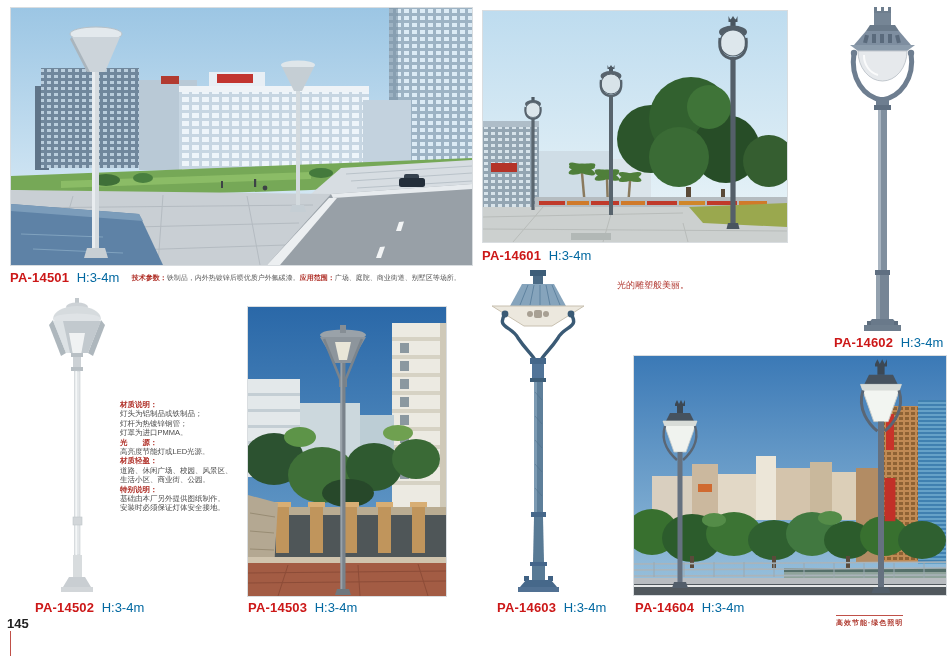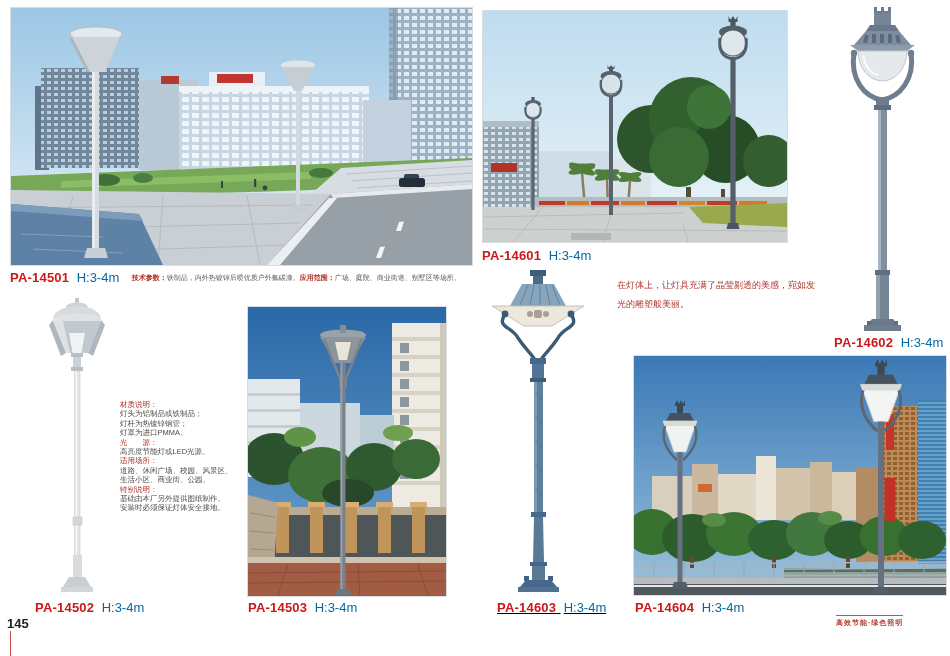--- a/index.html
+++ b/index.html
@@ -9,21 +9,21 @@
   .photo svg{display:block;}
   .render{position:absolute;}
   .render svg{display:block;}
   .caption{position:absolute;white-space:nowrap;}
   .caption .code{font-size:13px;font-weight:bold;color:#cc1818;letter-spacing:.2px;}
   .caption .hval{font-size:13px;color:#0369a1;margin-left:3px;}
   .caption .desc{font-size:7px;color:#555;margin-left:8px;vertical-align:2px;}
   .caption .dlabel{color:#b03028;font-weight:bold;}
   .caption .dtext{color:#5a5a5a;}
   .spec{position:absolute;width:132px;font-size:7.5px;line-height:9.4px;}
-  .spec .st{color:#b03028;font-weight:normal;}
+  .spec .st{color:#b03028;font-weight:bold;}
   .spec .sl{color:#4a4a4a;}
   .feature{position:absolute;width:228px;font-size:9px;line-height:18.5px;color:#b23a32;}
   .footer{position:absolute;display:flex;align-items:flex-start;flex-direction:column;}
   .footer .pagenum{font-size:13px;font-weight:bold;color:#222;line-height:14px;}
   .footer .vline{display:inline-block;width:1px;height:32px;background:#c05048;margin:0 3px;}
   .footer .slogan{font-size:7px;font-weight:bold;color:#b03a30;border-top:1px solid #c05048;padding-top:3px;letter-spacing:1px;line-height:8px;}
 </style>
 </head>
 <body>
 
@@ -322,21 +322,21 @@
     <span class="hval">H:3-4m</span>
   </div>
 
   <div class="spec" style="left:120px;top:400px;">
     <div class="st">材质说明：</div>
     <div class="sl">灯头为铝制品或铁制品；</div>
     <div class="sl">灯杆为热镀锌钢管；</div>
     <div class="sl">灯罩为进口PMMA。</div>
     <div class="st">光　　源：</div>
     <div class="sl">高亮度节能灯或LED光源。</div>
-    <div class="st">适用场所：</div>
+    <div class="st">材质轻盈：</div>
     <div class="sl">道路、休闲广场、校园、风景区、</div>
     <div class="sl">生活小区、商业街、公园。</div>
     <div class="st">特别说明：</div>
     <div class="sl">基础由本厂另外提供图纸制作。</div>
     <div class="sl">安装时必须保证灯体安全接地。</div>
   </div>
 
   <figure class="photo" style="left:247px;top:306px;width:198px;height:289px;">
     <svg width="198" height="289" viewBox="0 0 198 289">
       <defs>
@@ -490,27 +490,26 @@
       </g>
       <g>
         <rect x="46" y="310" width="5" height="5" fill="#3f6183"></rect>
           <rect x="70" y="310" width="5" height="5" fill="#3f6183"></rect>
         <polygon points="48,314 73,314 79,321 42,321" fill="#46688a"></polygon>
         <rect x="40" y="321" width="41" height="5" fill="#517193"></rect>
       </g>
     </svg>
   </div>
 
-  <div class="caption" style="left:497px;top:598px;text-decoration:underline;">
+  <div class="caption" style="left:497px;top:598px;">
     <span class="code">PA-14603</span>
     <span class="hval">H:3-4m</span>
   </div>
 
   <div class="feature" style="left:617px;top:276px;">
-    <div>在灯体上，让灯具充满了晶莹剔透的美感，宛如发</div>
     <div>光的雕塑般美丽。</div>
   </div>
 
   <figure class="photo" style="left:633px;top:355px;width:312px;height:239px;">
     <svg width="312" height="239" viewBox="0 0 312 239">
       <defs>
         <linearGradient id="p4sky" x1="0" y1="0" x2="0" y2="1">
             <stop offset="0" stop-color="#3b79b6"></stop>
             <stop offset="1" stop-color="#9cc3dd"></stop>
           </linearGradient>

